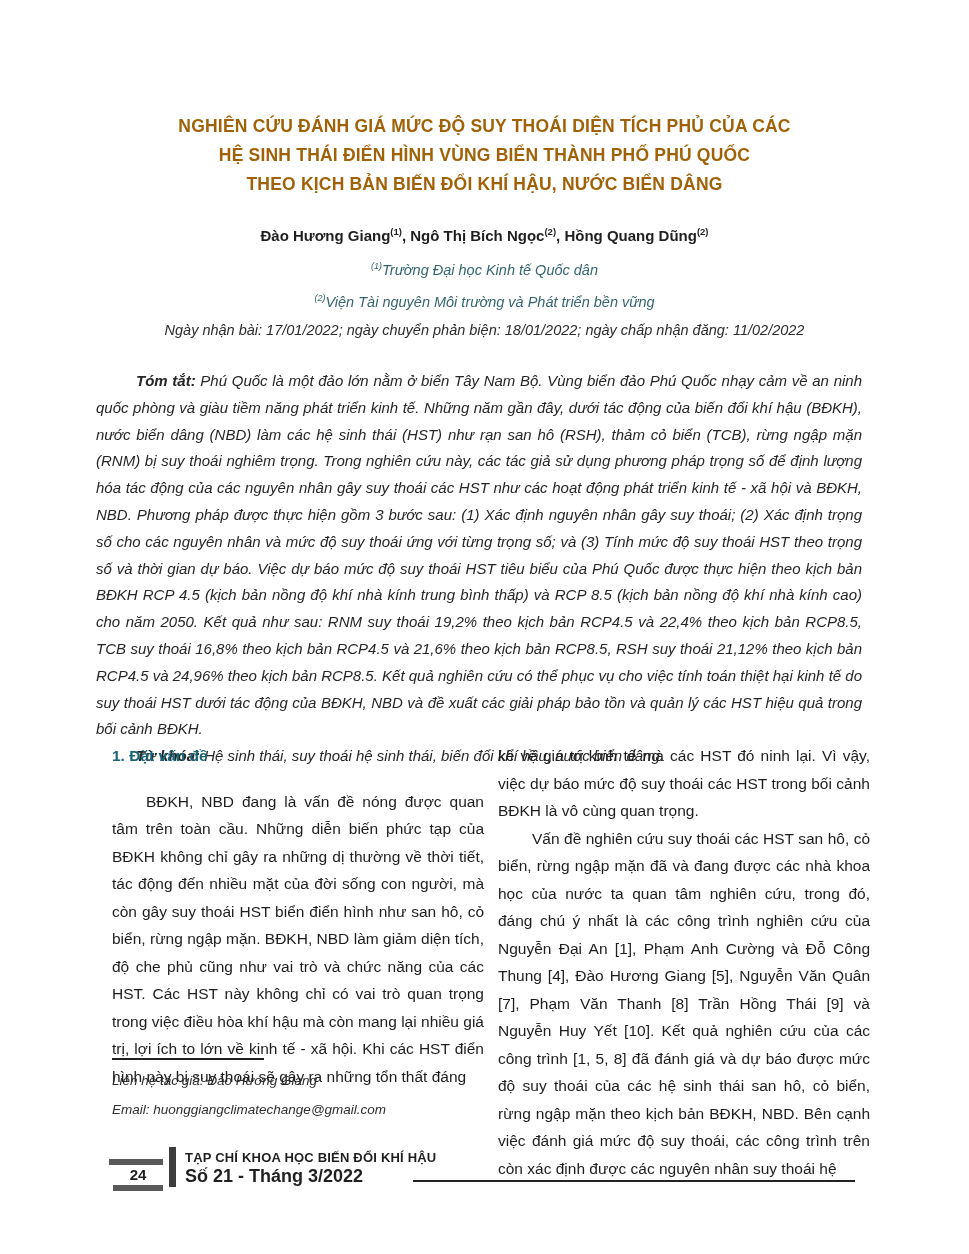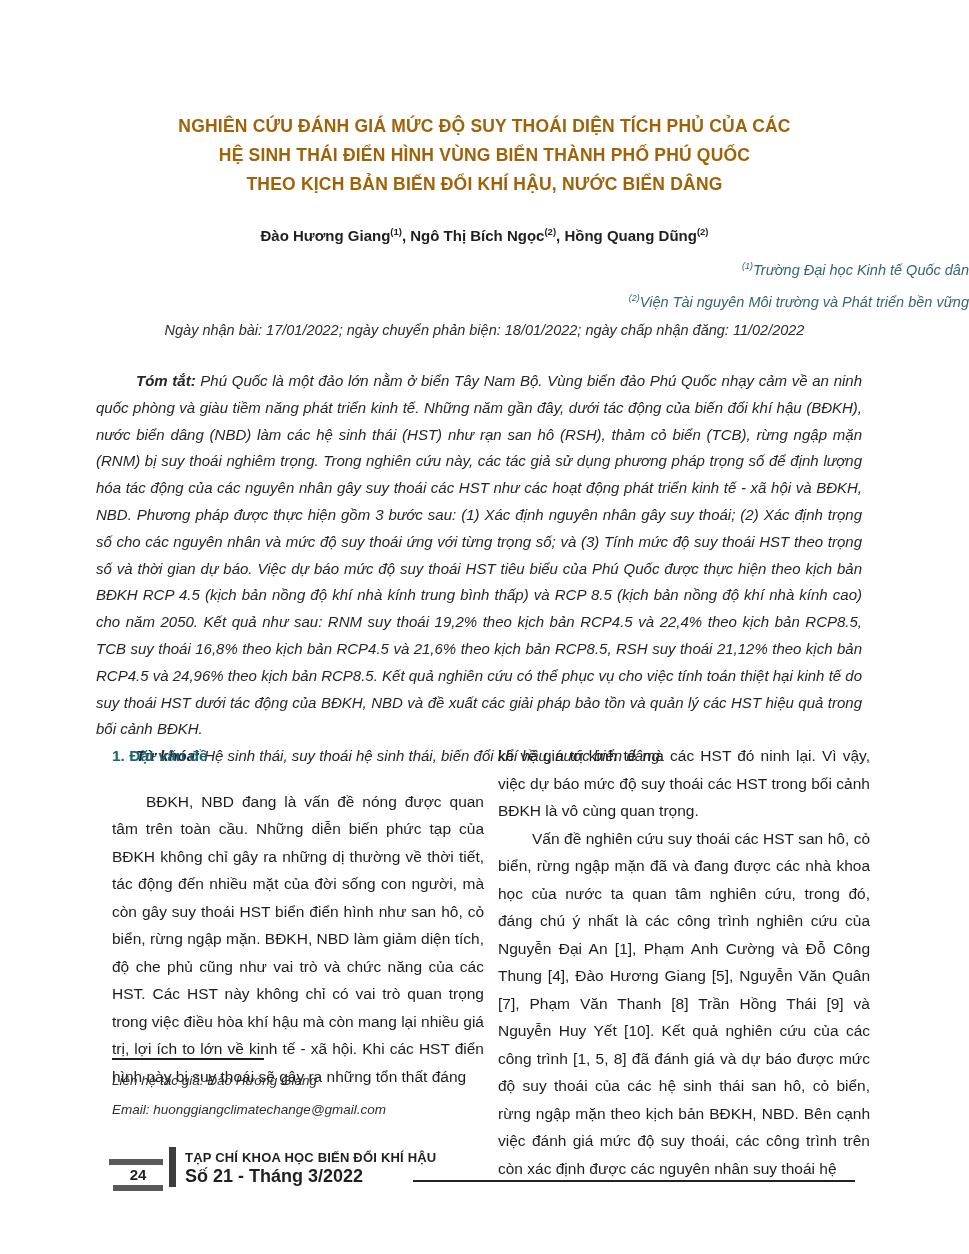--- a/index.html
+++ b/index.html
@@ -27,21 +27,21 @@
     position:absolute; top:226px; left:0; right:0;
     text-align:center;
     font-weight:bold;
     font-size:15px;
     color:#1f1f1f;
   }
   .authors sup { font-size:9.5px; font-weight:bold; }
   
   .affiliations {
     position:absolute; top:252px; left:0; right:0;
-    text-align:right;
+    text-align:center;
     font-style:italic;
     font-size:14.5px;
     line-height:28px;
     color:#35656f;
   }
   .affiliations sup { font-size:9px; }
   
   .dates {
     position:absolute; top:322px; left:0; right:0;
     text-align:center;

